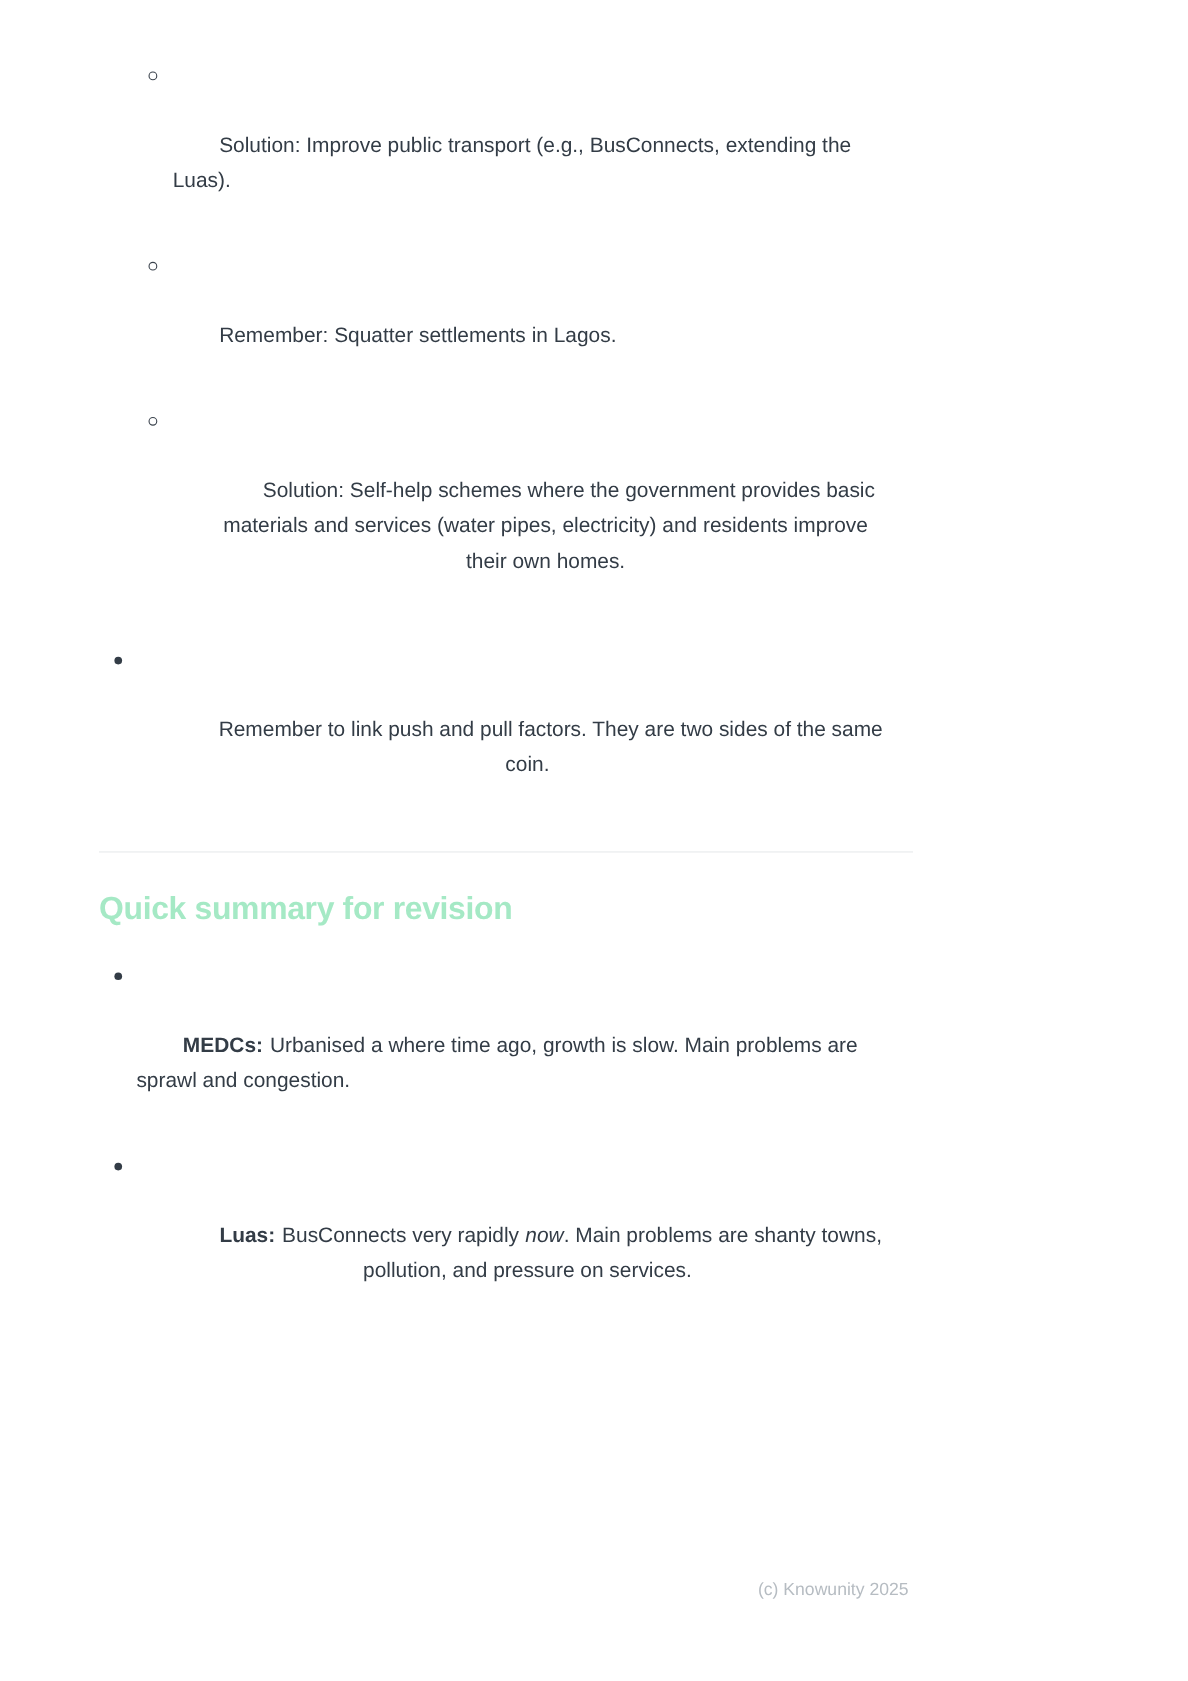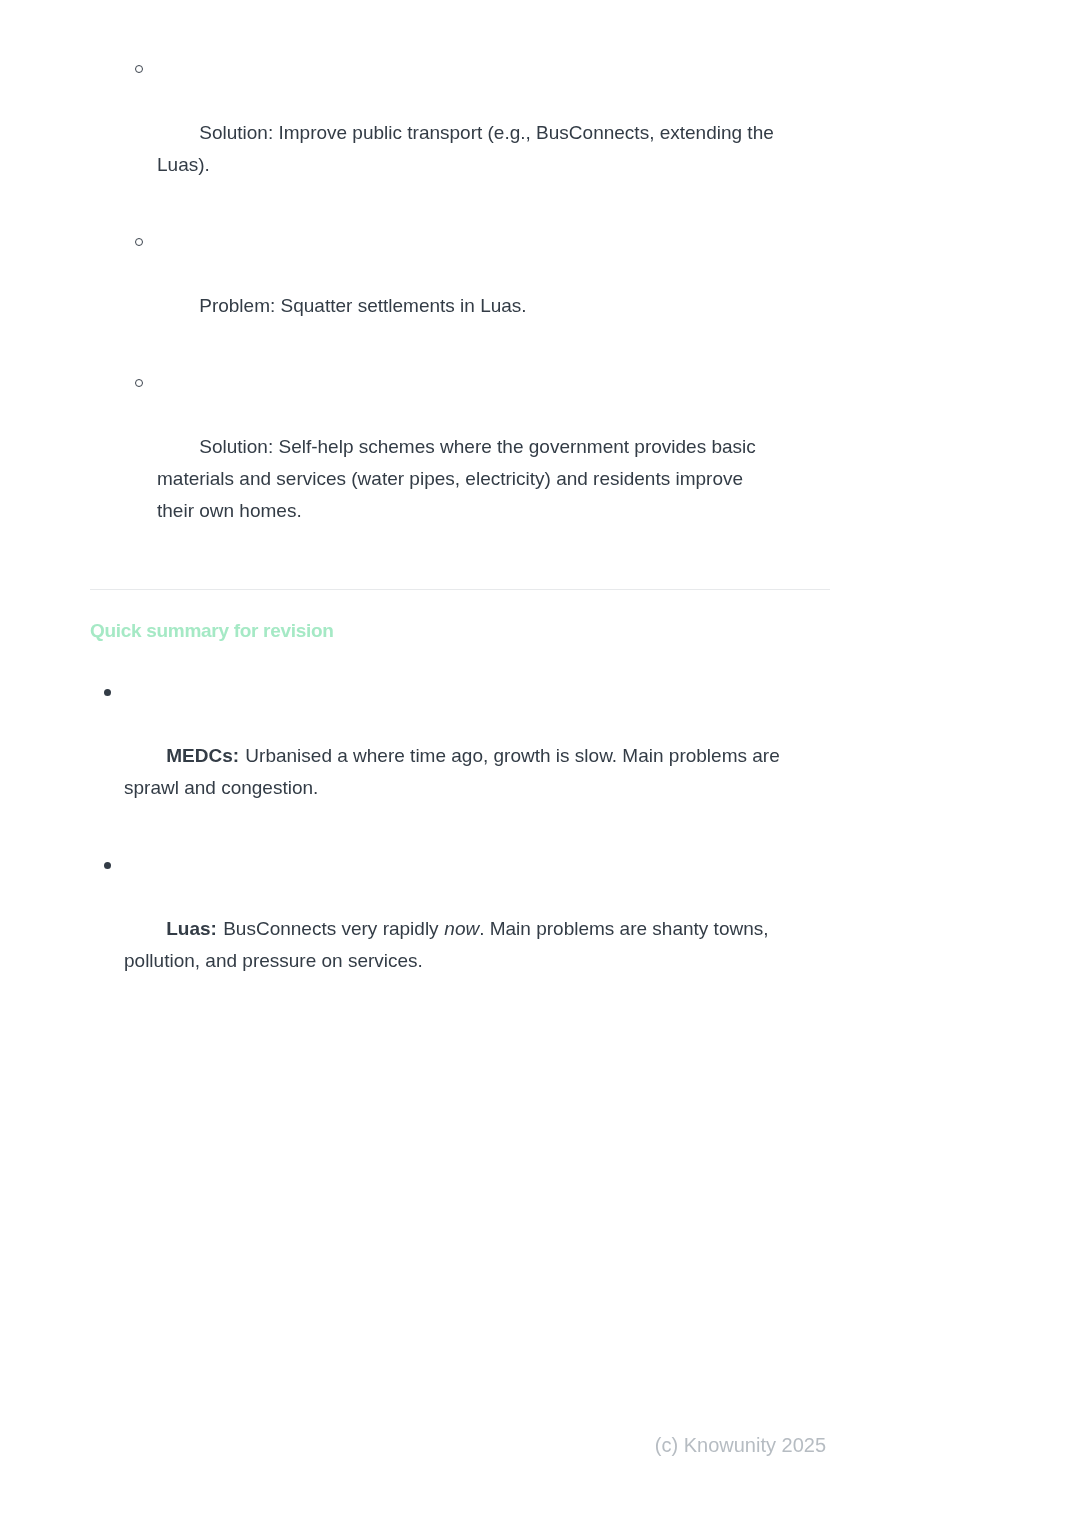--- a/index.html
+++ b/index.html
@@ -25,21 +25,21 @@
     background: linear-gradient(90deg, #cbe9db 0%, #e3f4eb 9%, #eff8f4 38%, #ffffff 100%);
   }
   .content {
     position: absolute;
     left: 90px;
     top: 53px;
     width: 745px;
   }
   ul { list-style: none; margin: 0; padding: 0; }
   li { position: relative; margin: 0 0 13px 0; white-space: pre-wrap; }
-  li:last-child { margin-bottom: 0; }
+  li:last-child { margin-bottom: 0; text-align: center; }
 
   .li-main { padding-left: 34px; }
   .li-sub  { padding-left: 67px; }
 
   .dot {
     position: absolute;
     left: 14px; top: 13px;
     width: 7px; height: 7px;
     border-radius: 50%;
     background: #333c46;
@@ -55,34 +55,34 @@
 
   .note-item { margin-top: 25px; margin-bottom: 0; }
 
   .divider {
     border: none;
     border-top: 1px solid #e7e9eb;
     width: 740px;
     margin: 30px 0 0 0;
   }
   .section-heading {
-    margin: 20px 0 24px 0;
-    font-size: 19px;
+    margin: 30px 0 24px 0;
+    font-size: 29px;
     line-height: 42px;
     font-weight: 700;
     letter-spacing: -0.3px;
     color: #a5e9c5;
   }
   .term { font-weight: 700; margin-right: 0.33em; }
   .em { font-style: italic; margin-left: 0.3em; }
   .footer {
     position: absolute;
     top: 1437px;
     right: 70px;
-    font-size: 20px;
+    font-size: 16px;
     line-height: 17px;
     color: #b6bcc2;
   }
 </style>
 </head>
 <body>
 
 <div class="page">
 
   <div class="side-accent"></div>
@@ -90,30 +90,37 @@
   <div class="content">
 
     <ul>
       <li class="li-sub">
         <span class="circle"></span>
         <span>Solution: Improve public transport (e.g., BusConnects, extending the
 Luas).</span>
       </li>
       <li class="li-sub">
         <span class="circle"></span>
-        <span>Problem: Squatter settlements in Luas.</span>
+        <span>Remember: Squatter settlements in Lagos.</span>
       </li>
       <li class="li-sub">
         <span class="circle"></span>
         <span>Solution: Self-help schemes where the government provides basic
 materials and services (water pipes, electricity) and residents improve
 their own homes.</span>
       </li>
     </ul>
 
+    <ul>
+      <li class="li-main note-item">
+        <span class="dot"></span>
+        <span>Remember to link push and pull factors. They are two sides of the same
+coin.</span>
+      </li>
+    </ul>
 
     <hr class="divider">
 
     <h2 class="section-heading">Quick summary for revision</h2>
 
     <ul>
       <li class="li-main">
         <span class="dot"></span>
         <span class="term">MEDCs:</span><span>Urbanised a where time ago, growth is slow. Main problems are
 sprawl and congestion.</span>

